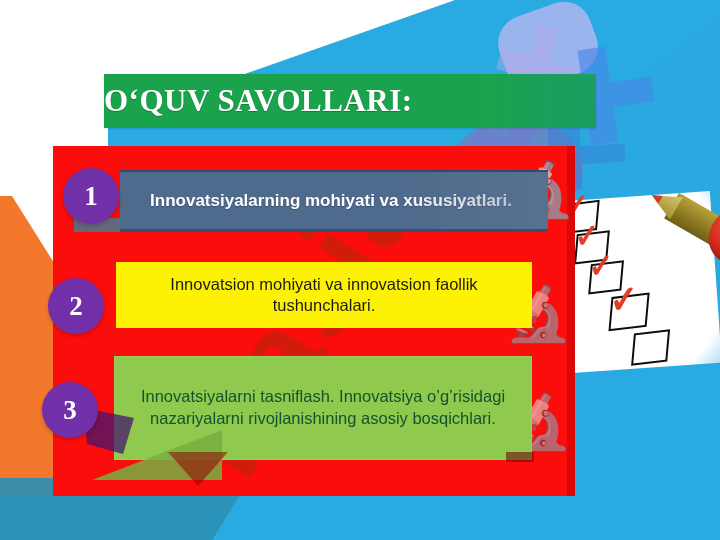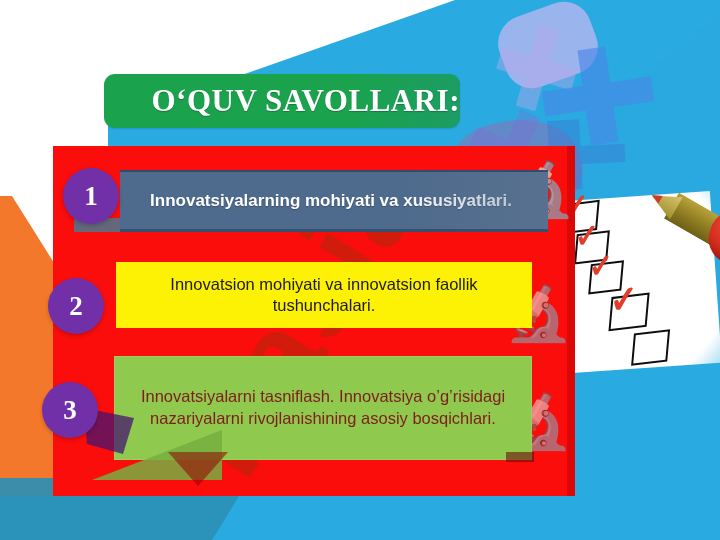--- a/index.html
+++ b/index.html
@@ -144,26 +144,26 @@
     position: absolute; left: 146px; top: 20px; width: 64px; height: 58px;
     background: radial-gradient(60% 60% at 35% 35%, #f4513c 0%, #cf2a1b 70%, #a41c11 100%);
     border-radius: 50% 46% 50% 44%;
     transform: rotate(18deg);
   }
 
   
   .title-banner {
     position: absolute;
     left: 104px; top: 74px;
-    width: 356px; height: 54px;
+    width: 492px; height: 54px;
     background: #1aa34c;
-    border-radius: 11px;
+    border-radius: 0;
     display: flex;
     align-items: center;
-    justify-content: flex-end;
+    justify-content: flex-start;
     box-shadow: 0 1px 2px rgba(0,0,0,.12);
   }
   .title-banner .sheen {
     position:absolute; right:0; top:0; bottom:0; width: 120px;
     background: linear-gradient(90deg, rgba(40,150,150,0) 0%, rgba(35,140,160,.28) 100%);
     border-radius: 0 8px 8px 0;
   }
   .title-text {
     position: relative;
     font-family: "Liberation Serif", serif;
@@ -262,21 +262,21 @@
     line-height: 1.3;
   }
 
   
   .bar-3 {
     left: 114px; top: 356px; width: 418px; height: 104px;
     background: #8fc94d;
     border: 1px solid #9ccf63;
   }
   .bar-3 .txt {
-    color: #7f1d1d;
+    color: #14532d;
     font-size: 16.5px;
     font-weight: normal;
     line-height: 1.32;
   }
 
   
   .badge {
     position: absolute;
     width: 56px; height: 56px;
     border-radius: 50%;

